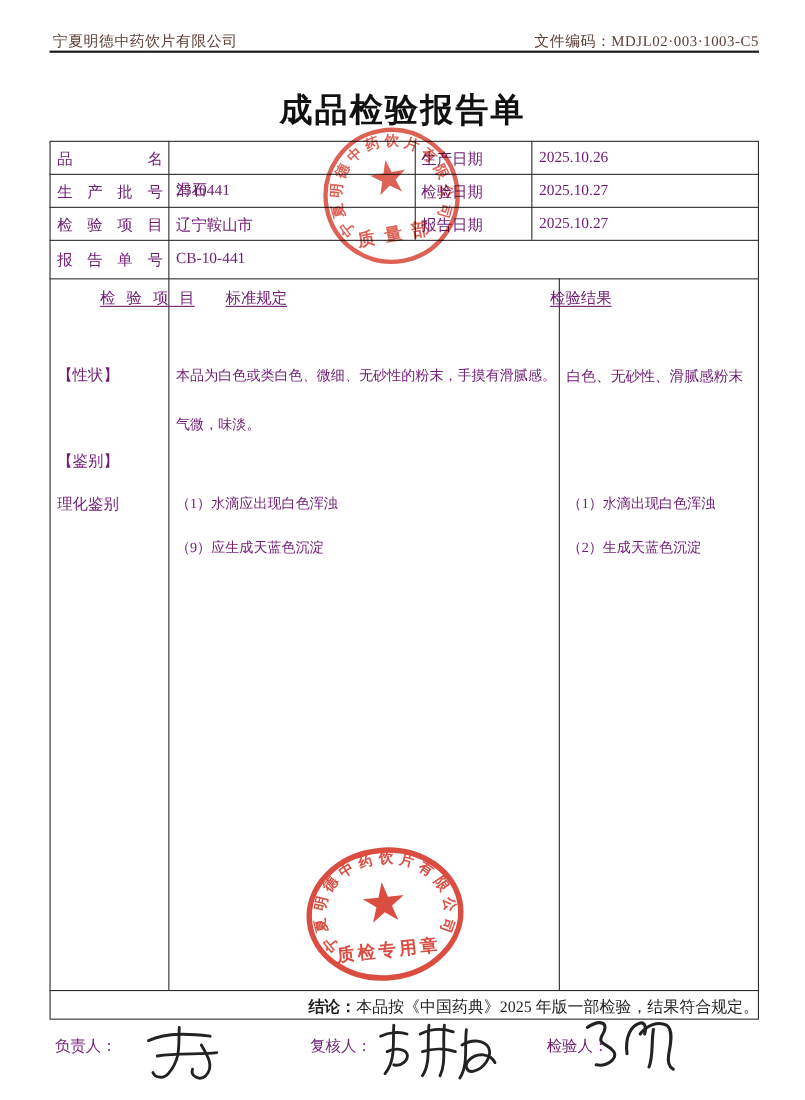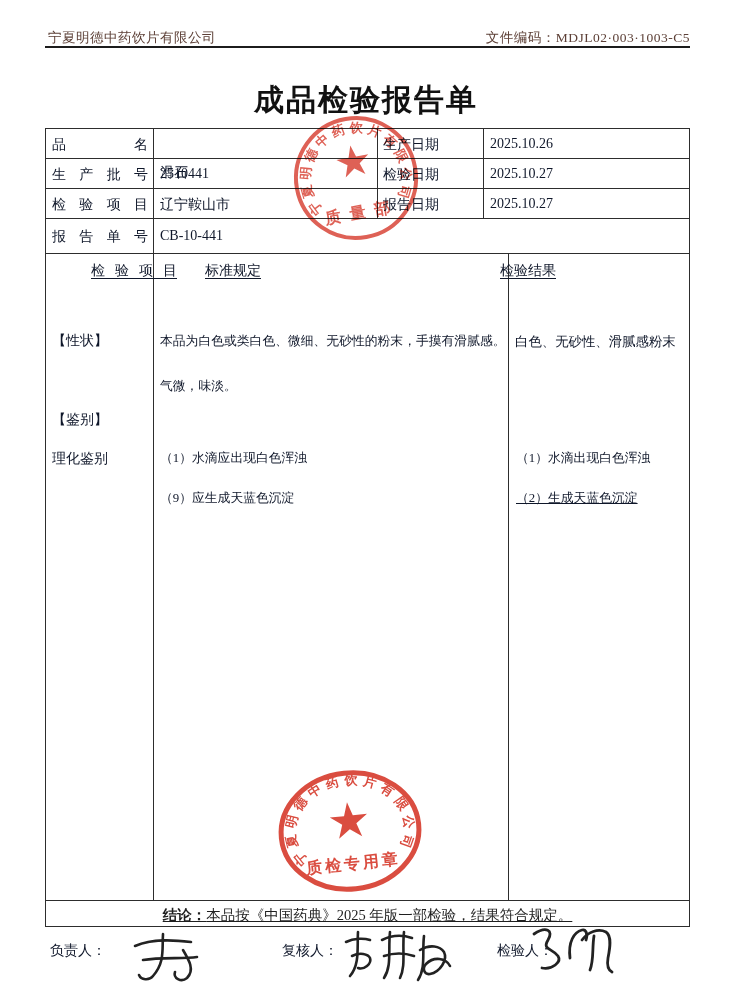--- a/index.html
+++ b/index.html
@@ -5,34 +5,34 @@
   * { margin:0; padding:0; box-sizing:border-box; }
   html,body { width:732px; height:1000px; }
   body {
     position:relative;
     background:#ffffff;
     font-family:"Liberation Serif","DejaVu Serif",serif;
     color:#1f1f1f;
     overflow:hidden;
   }
   .abs { position:absolute; }
-  .cell { font-size:14px; color:#0f172a; white-space:nowrap; }
+  .cell { font-size:14px; color:#701a75; white-space:nowrap; }
   .small { font-size:12.8px; }
   .lbl { display:inline-block; width:96px; text-align:justify; text-align-last:justify; }
   .hline { background:#2d2d2d; height:1px; }
   .vline { background:#2d2d2d; width:1px; }
   .underline { text-decoration:underline; text-underline-offset:3px; }
   .hdr-text { font-size:13.5px; color:#5d4037; letter-spacing:0.5px; }
   .title {
     width:100%; text-align:center; font-size:30px; font-weight:bold;
     letter-spacing:2px; color:#111;
   }
   .stamp { mix-blend-mode:multiply; pointer-events:none; }
   .sig { color:#222; }
-  .conclusion-row { width:645px; text-align:center; font-size:14.5px;text-decoration:underline; }
+  .conclusion-row { width:645px; text-align:right; font-size:14.5px; }
 </style>
 </head>
 <body>
 
 <div class="abs hdr-text" style="left:48px; top:29px;">宁夏明德中药饮片有限公司</div>
 <div class="abs hdr-text" style="right:42px; top:29px;">
   <span>文件编码：</span><span>MDJL02·003·1003-C5</span>
 </div>
 <div class="abs" style="left:45px; top:46px; width:645px; height:2px; background:#1c1c1c;"></div>
 
@@ -74,21 +74,21 @@
 <div class="abs cell" style="left:52px; top:332px;">【性状】</div>
 <div class="abs cell small" style="left:160px; top:333px;">本品为白色或类白色、微细、无砂性的粉末，手摸有滑腻感。</div>
 <div class="abs cell small" style="left:160px; top:378px;">气微，味淡。</div>
 <div class="abs cell" style="left:515px; top:333px; font-size:13.4px;">白色、无砂性、滑腻感粉末</div>
 
 <div class="abs cell" style="left:52px; top:411px;">【鉴别】</div>
 <div class="abs cell" style="left:52px; top:450px;">理化鉴别</div>
 <div class="abs cell small" style="left:160px; top:450px;">（1）水滴应出现白色浑浊</div>
 <div class="abs cell small" style="left:160px; top:490px;">（9）应生成天蓝色沉淀</div>
 <div class="abs cell small" style="left:516px; top:450px;">（1）水滴出现白色浑浊</div>
-<div class="abs cell small" style="left:516px; top:490px;text-decoration:underline;">（2）生成天蓝色沉淀</div>
+<div class="abs cell small" style="left:516px; top:490px;">（2）生成天蓝色沉淀</div>
 
 <div class="abs conclusion-row" style="left:45px; top:906px;">
   <span style="font-weight:bold;">结论：</span><span>本品按《中国药典》2025 年版一部检验，结果符合规定。</span>
 </div>
 
 <div class="abs cell" style="left:50px; top:942px;">负责人：</div>
 <div class="abs cell" style="left:282px; top:942px;">复核人：</div>
 <div class="abs cell" style="left:497px; top:942px;">检验人：</div>
 
 <svg class="abs sig" style="left:125px; top:928px;" width="90" height="62" viewBox="0 0 90 62">

